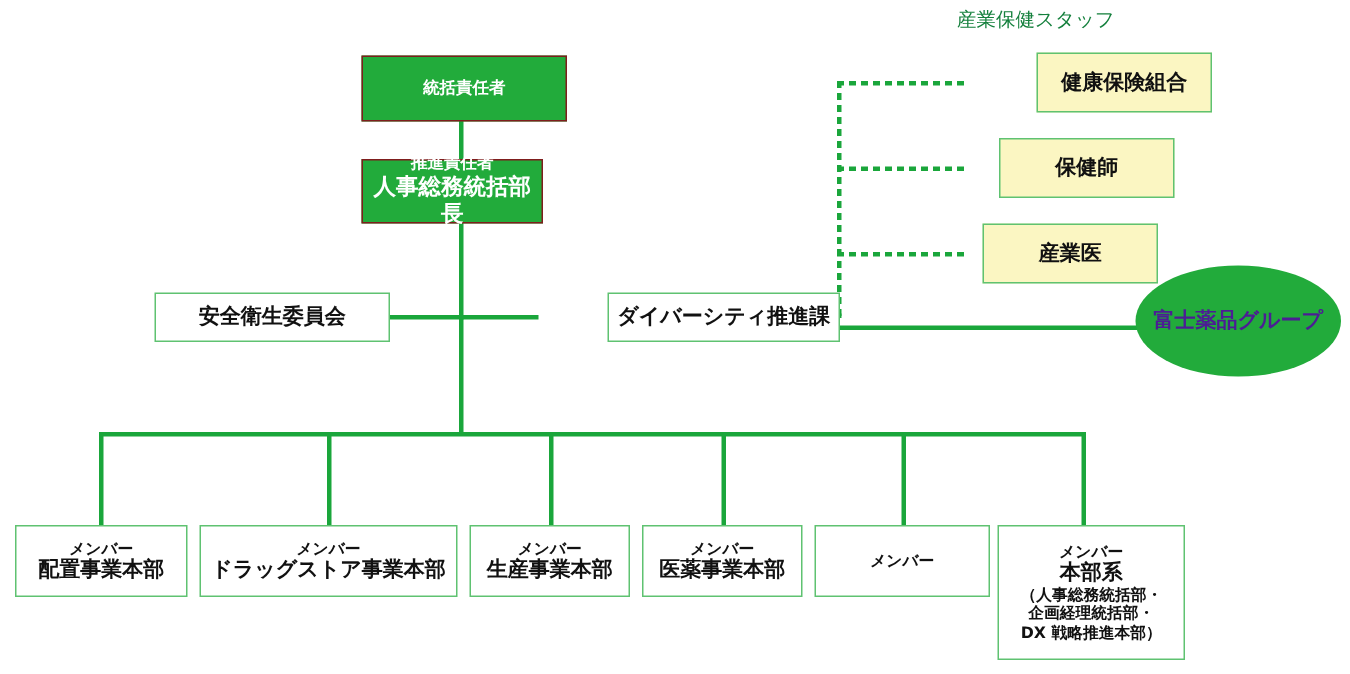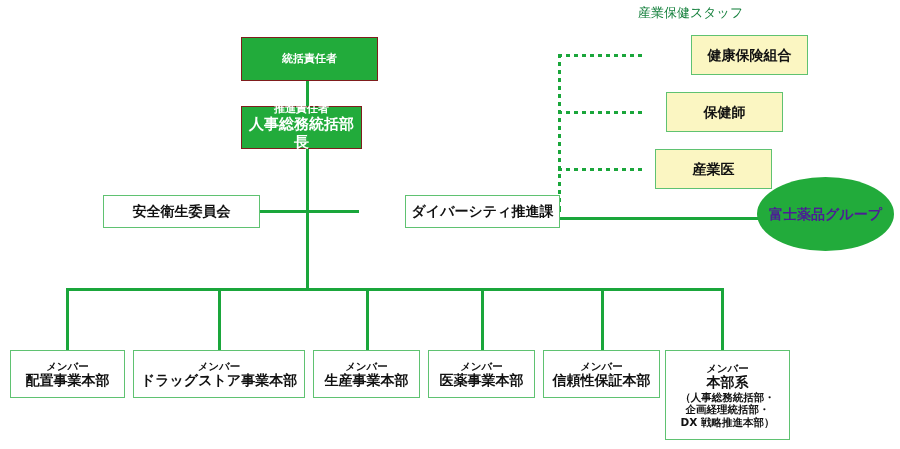--- a/index.html
+++ b/index.html
@@ -159,21 +159,20 @@
     <div class="t-md">生産事業本部</div>
   </div>
 
   <div class="node node-white" style="left:428px;top:350px;width:107px;height:48px;">
     <div class="t-xs">メンバー</div>
     <div class="t-md">医薬事業本部</div>
   </div>
 
   <div class="node node-white" style="left:543px;top:350px;width:117px;height:48px;">
     <div class="t-xs">メンバー</div>
-    <div class="t-md">信頼性保証本部</div>
   </div>
 
   <div class="node node-white" style="left:665px;top:350px;width:125px;height:90px;">
     <div class="t-xs">メンバー</div>
     <div class="t-md">本部系</div>
     <div class="t-xs">（人事総務統括部・</div>
     <div class="t-xs">企画経理統括部・</div>
     <div class="t-xs">DX 戦略推進本部）</div>
   </div>
 

